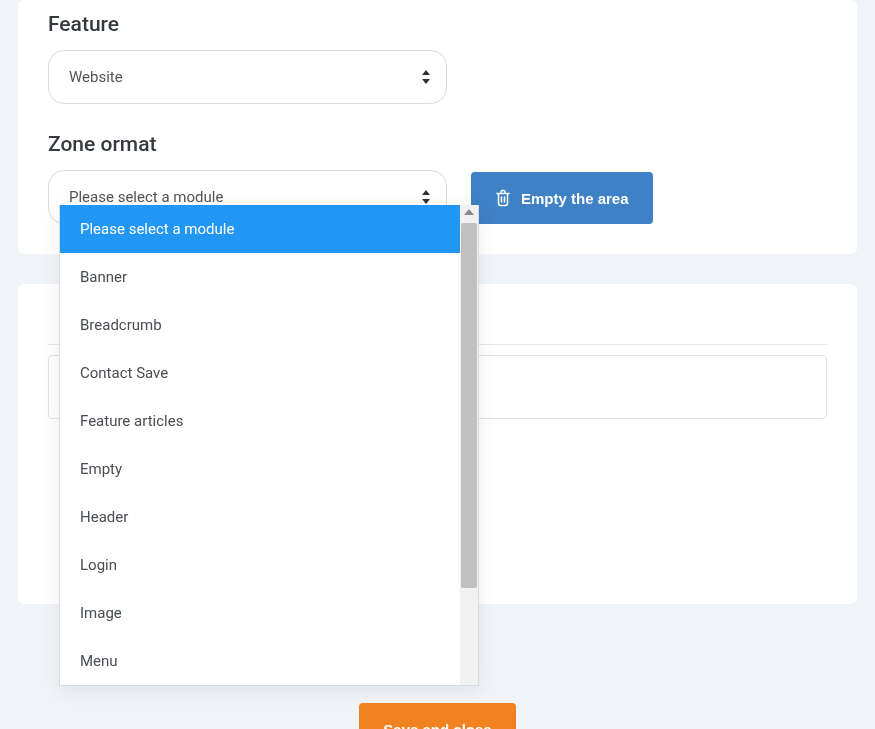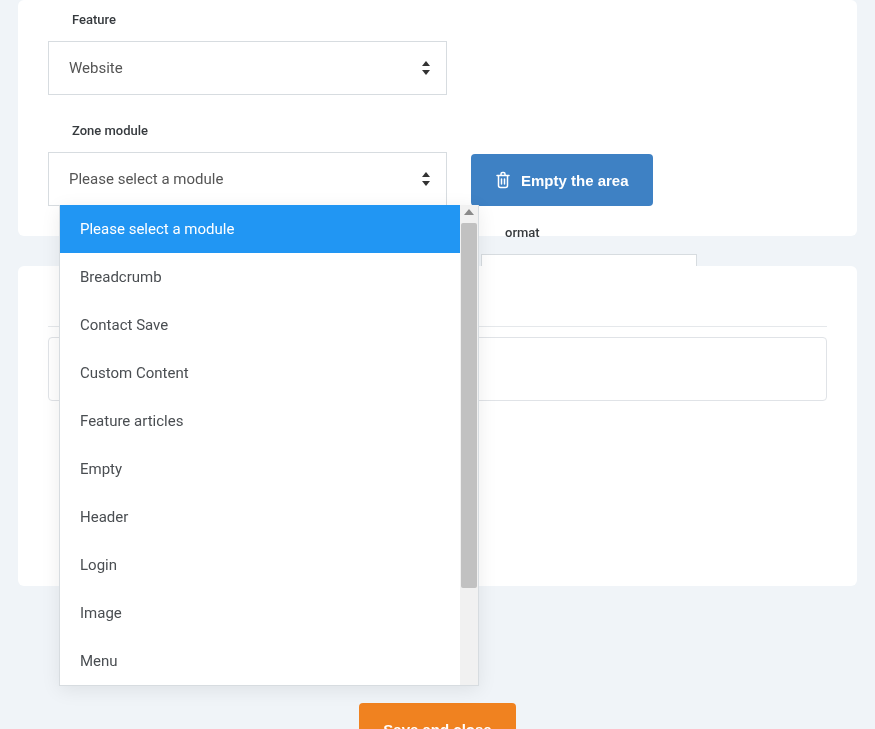--- a/index.html
+++ b/index.html
@@ -24,34 +24,33 @@
     }
     .card-top {
       padding-top: 12px;
       padding-bottom: 30px;
     }
     .card-bottom {
       min-height: 320px;
       padding-top: 56px;
     }
     .field-label {
-      font-size: 13px;
+      font-size: 21px;
       color: #363a3e;
       font-weight: 500;
       margin-bottom: 14px;
       display: block;
-      margin-left: 24px;
     }
     .select-wrap {
       position: relative;
       display: inline-block;
     }
     .select {
       border: 1px solid #d7dce0;
-      border-radius: 0;
+      border-radius: 16px;
       height: 54px;
       padding: 0 44px 0 20px;
       font-size: 15px;
       color: #555;
       background: #fff;
       display: flex;
       align-items: center;
       position: relative;
       min-width: 210px;
     }
@@ -215,53 +214,44 @@
     <label class="field-label">Feature</label>
     <div class="select-wrap">
       <div class="select wide">
         <span>Website</span>
         <span class="select-caret"></span>
       </div>
     </div>
   </div>
 
   <div class="zone-row">
-    <label class="field-label">Zone module</label>
+    <label class="field-label">Zone ormat</label>
     <div class="row">
       <div class="select-wrap">
         <div class="select wide">
           <span>Please select a module</span>
           <span class="select-caret"></span>
         </div>
       </div>
       <button class="btn btn-blue">
         <svg class="trash-icon" viewBox="0 0 16 18">
           <path fill="none" stroke="#fff" stroke-width="1.5" stroke-linecap="round" stroke-linejoin="round" d="M2 4.5h12M6 4.5V3a1.5 1.5 0 011.5-1.5h1A1.5 1.5 0 0110 3v1.5M12.5 4.5v10a2 2 0 01-2 2h-5a2 2 0 01-2-2v-10M6.5 8v5M9.5 8v5"></path>
         </svg>
         <span>Empty the area</span>
       </button>
     </div>
   </div>
 
-  <div class="title-format-block">
-    <label class="field-label">ormat</label>
-    <div class="select-wrap">
-      <div class="select" style="width:216px;">
-        <span>Title 2</span>
-        <span class="select-caret"></span>
-      </div>
-    </div>
-  </div>
 
   <div class="dropdown-panel">
     <div class="dropdown-list">
       <div class="dropdown-item selected">Please select a module</div>
+      <div class="dropdown-item">Banner</div>
       <div class="dropdown-item">Breadcrumb</div>
       <div class="dropdown-item">Contact Save</div>
-      <div class="dropdown-item">Custom Content</div>
       <div class="dropdown-item">Feature articles</div>
       <div class="dropdown-item">Empty</div>
       <div class="dropdown-item">Header</div>
       <div class="dropdown-item">Login</div>
       <div class="dropdown-item">Image</div>
       <div class="dropdown-item">Menu</div>
     </div>
     <div class="dropdown-scrollbar">
       <div class="arrow-up"></div>
       <div class="thumb"></div>

